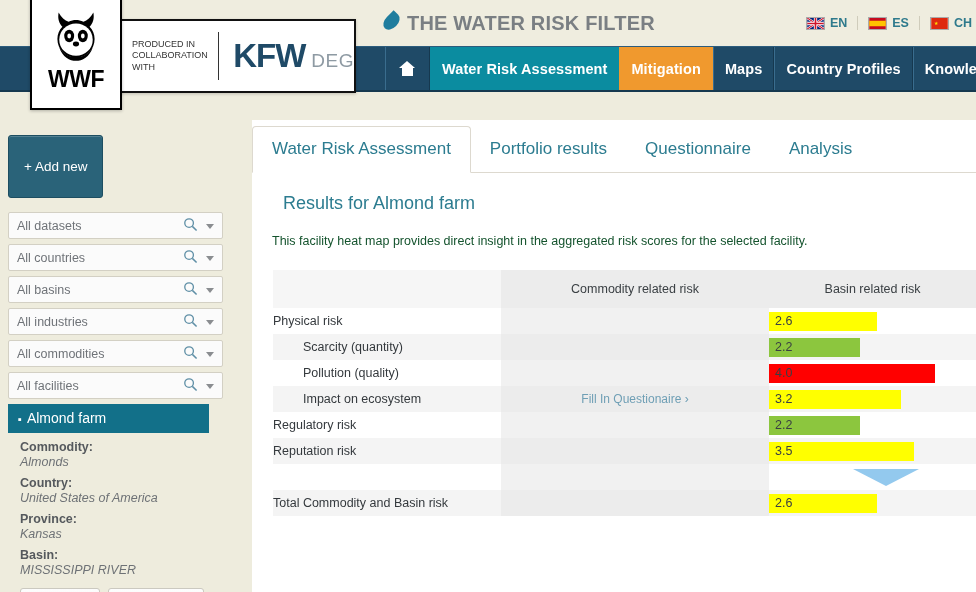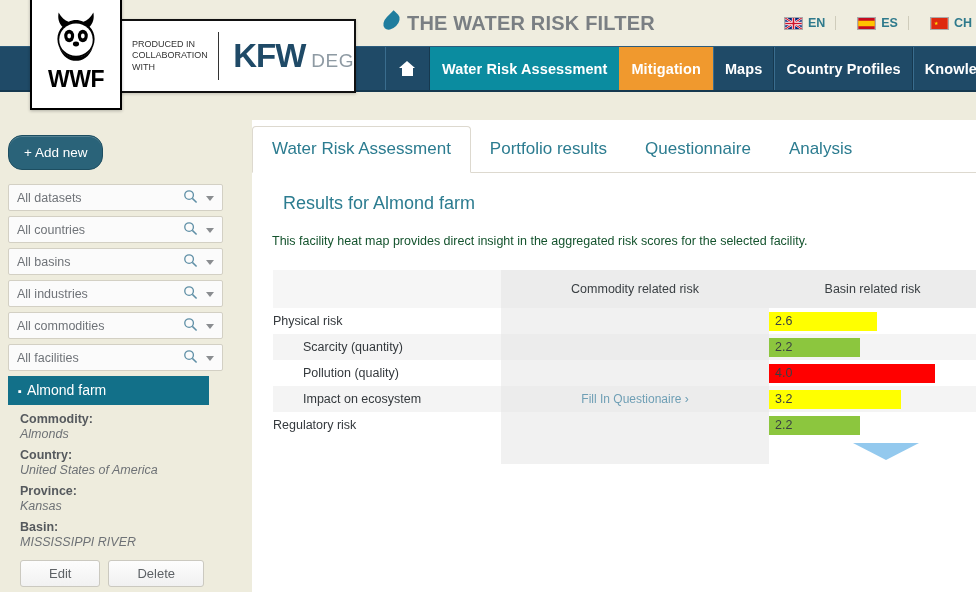--- a/index.html
+++ b/index.html
@@ -104,40 +104,40 @@
     transform: rotate(45deg);
   }
   .site-title-text {
     font-size: 20px; font-weight: bold; color:#7a7f83;
     letter-spacing: 0.2px;
   }
 
   
   .lang-bar {
     position: absolute; right: 0px; top: 16px;
-    display: flex; align-items: center; gap: 11px;
+    display: flex; align-items: center; gap: 0px;
     font-size: 12.5px;
   }
   .lang-item { display:flex; align-items:center; gap:5px; padding: 0 10px; border-right:1px solid #cfccbb; cursor:pointer;}
   .lang-item:last-child { border-right: none; padding-right: 4px;}
   .lang-label { color: #2e7a8c; font-weight: bold; }
   .flag { width: 17px; height: 11px; display:block; border:1px solid #aaa;}
 
   
   .sidebar {
     position: absolute; left: 0; top: 120px; width: 236px; height: 472px;
   }
   .add-new-btn {
     margin: 15px 0 0 8px;
     display: inline-block;
     background: #2a6379;
     color: #fff; font-size: 13.5px;
-    padding: 9px 15px;
+    padding: 23px 15px;
     border: 1px solid #1d4e61;
-    border-radius: 14px;
+    border-radius: 3px;
     cursor: pointer;
     box-shadow: 0 1px 0 rgba(255,255,255,.2) inset;
   }
   .filter-list { margin: 14px 0 0 8px; width: 215px; }
   .filter-row {
     position: relative;
     height: 25px; margin-bottom: 5px;
     background: #fbfbfb;
     border: 1px solid #d3d0c4;
     border-radius: 2px;
@@ -521,23 +521,41 @@
           </tr>
           <tr class="odd">
             <td class="cell-label">Regulatory risk</td>
             <td class="mid"></td>
             <td class="bar-cell">
               <div class="bar" style="width: 91px; background: rgb(140, 198, 62);">
                 <span>2.2</span>
               </div>
             </td>
           </tr>
+          <tr class="even">
+            <td class="cell-label">Reputation risk</td>
+            <td class="mid"></td>
+            <td class="bar-cell">
+              <div class="bar" style="width: 145px; background: rgb(255, 255, 0);">
+                <span>3.5</span>
+              </div>
+            </td>
+          </tr>
           <tr class="spacer odd">
             <td></td>
             <td class="mid"></td>
             <td>
               <div class="arrow-down"></div>
             </td>
           </tr>
+          <tr class="even">
+            <td class="cell-label">Total Commodity and Basin risk</td>
+            <td class="mid"></td>
+            <td class="bar-cell">
+              <div class="bar" style="width: 108px; background: rgb(255, 255, 0);">
+                <span>2.6</span>
+              </div>
+            </td>
+          </tr>
         </tbody>
     </table>
   </div>
 </div>
 
 </body></html>

